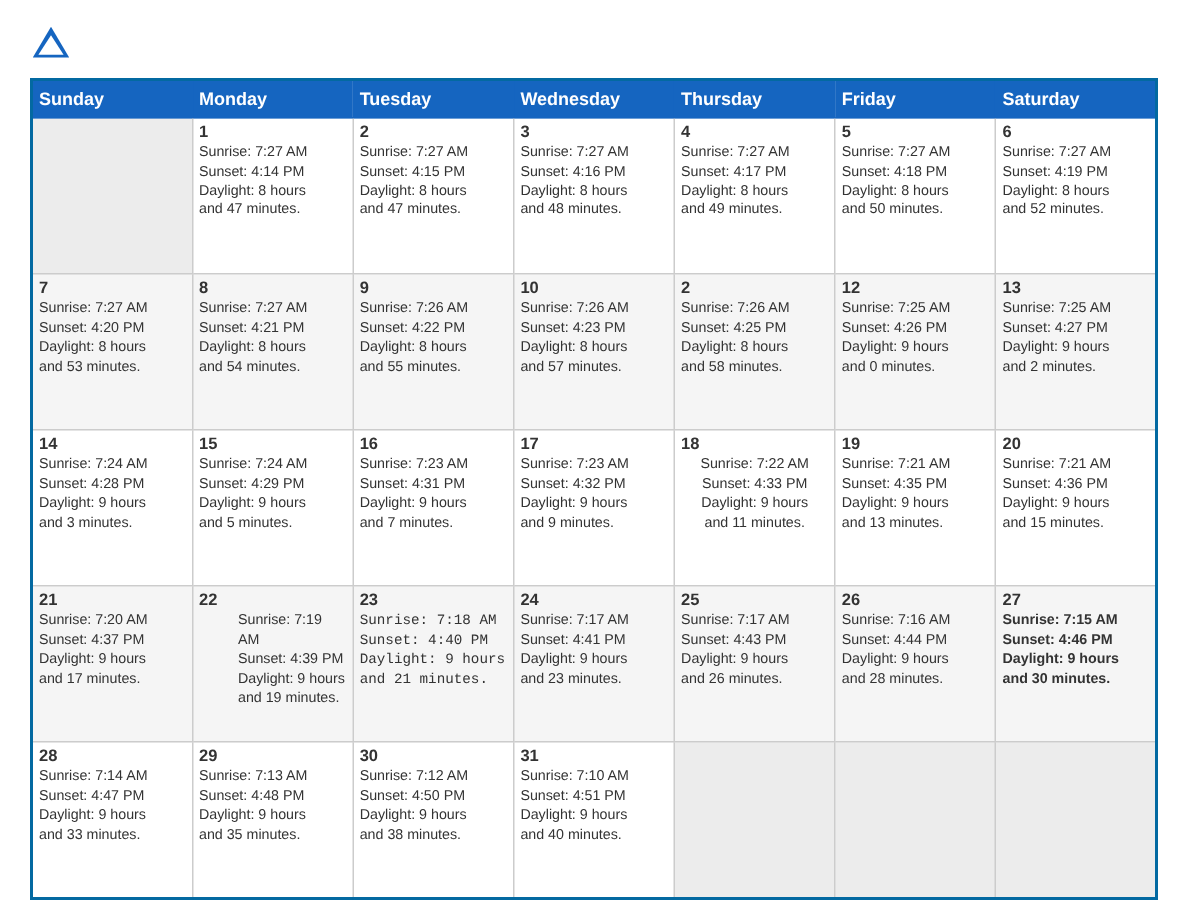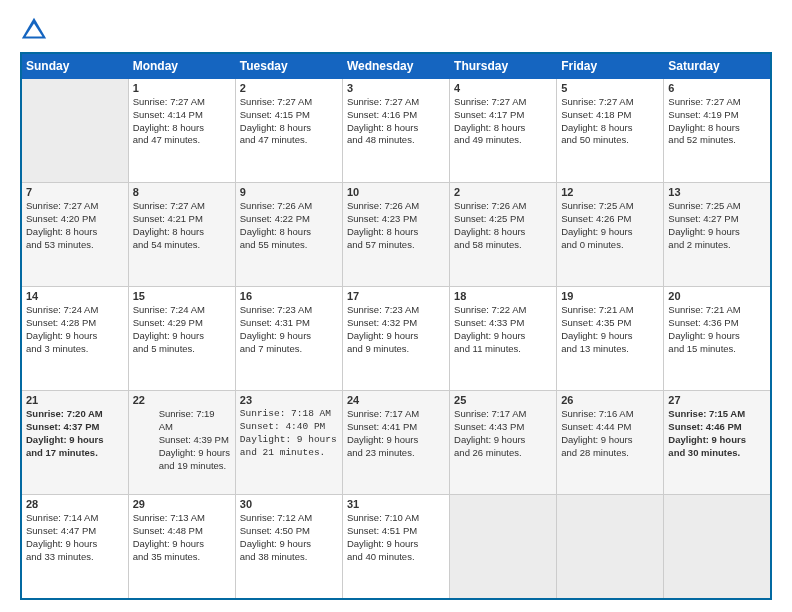--- a/index.html
+++ b/index.html
@@ -264,21 +264,21 @@
           </td>
           <td>
             <span class="day-num">17</span>
             <div class="day-info" style="white-space: pre-line;">Sunrise: 7:23 AM
 Sunset: 4:32 PM
 Daylight: 9 hours
 and 9 minutes.</div>
           </td>
           <td>
             <span class="day-num">18</span>
-            <div class="day-info" style="white-space: pre-line;">Sunrise: 7:22 AM
+            <div class="day-info" style="white-space: pre-line; text-align: center;">Sunrise: 7:22 AM
 Sunset: 4:33 PM
 Daylight: 9 hours
 and 11 minutes.</div>
           </td>
           <td>
             <span class="day-num">19</span>
             <div class="day-info" style="white-space: pre-line;">Sunrise: 7:21 AM
 Sunset: 4:35 PM
 Daylight: 9 hours
 and 13 minutes.</div>
@@ -287,21 +287,21 @@
             <span class="day-num">20</span>
             <div class="day-info" style="white-space: pre-line;">Sunrise: 7:21 AM
 Sunset: 4:36 PM
 Daylight: 9 hours
 and 15 minutes.</div>
           </td>
         </tr>
         <tr>
           <td>
             <span class="day-num">21</span>
-            <div class="day-info" style="white-space: pre-line; font-weight: bold;">Sunrise: 7:20 AM
+            <div class="day-info" style="white-space: pre-line;">Sunrise: 7:20 AM
 Sunset: 4:37 PM
 Daylight: 9 hours
 and 17 minutes.</div>
           </td>
           <td>
             <span class="day-num">22</span>
             <div class="day-info" style="white-space: pre-line; margin-left: 26px;">Sunrise: 7:19 AM
 Sunset: 4:39 PM
 Daylight: 9 hours
 and 19 minutes.</div>

